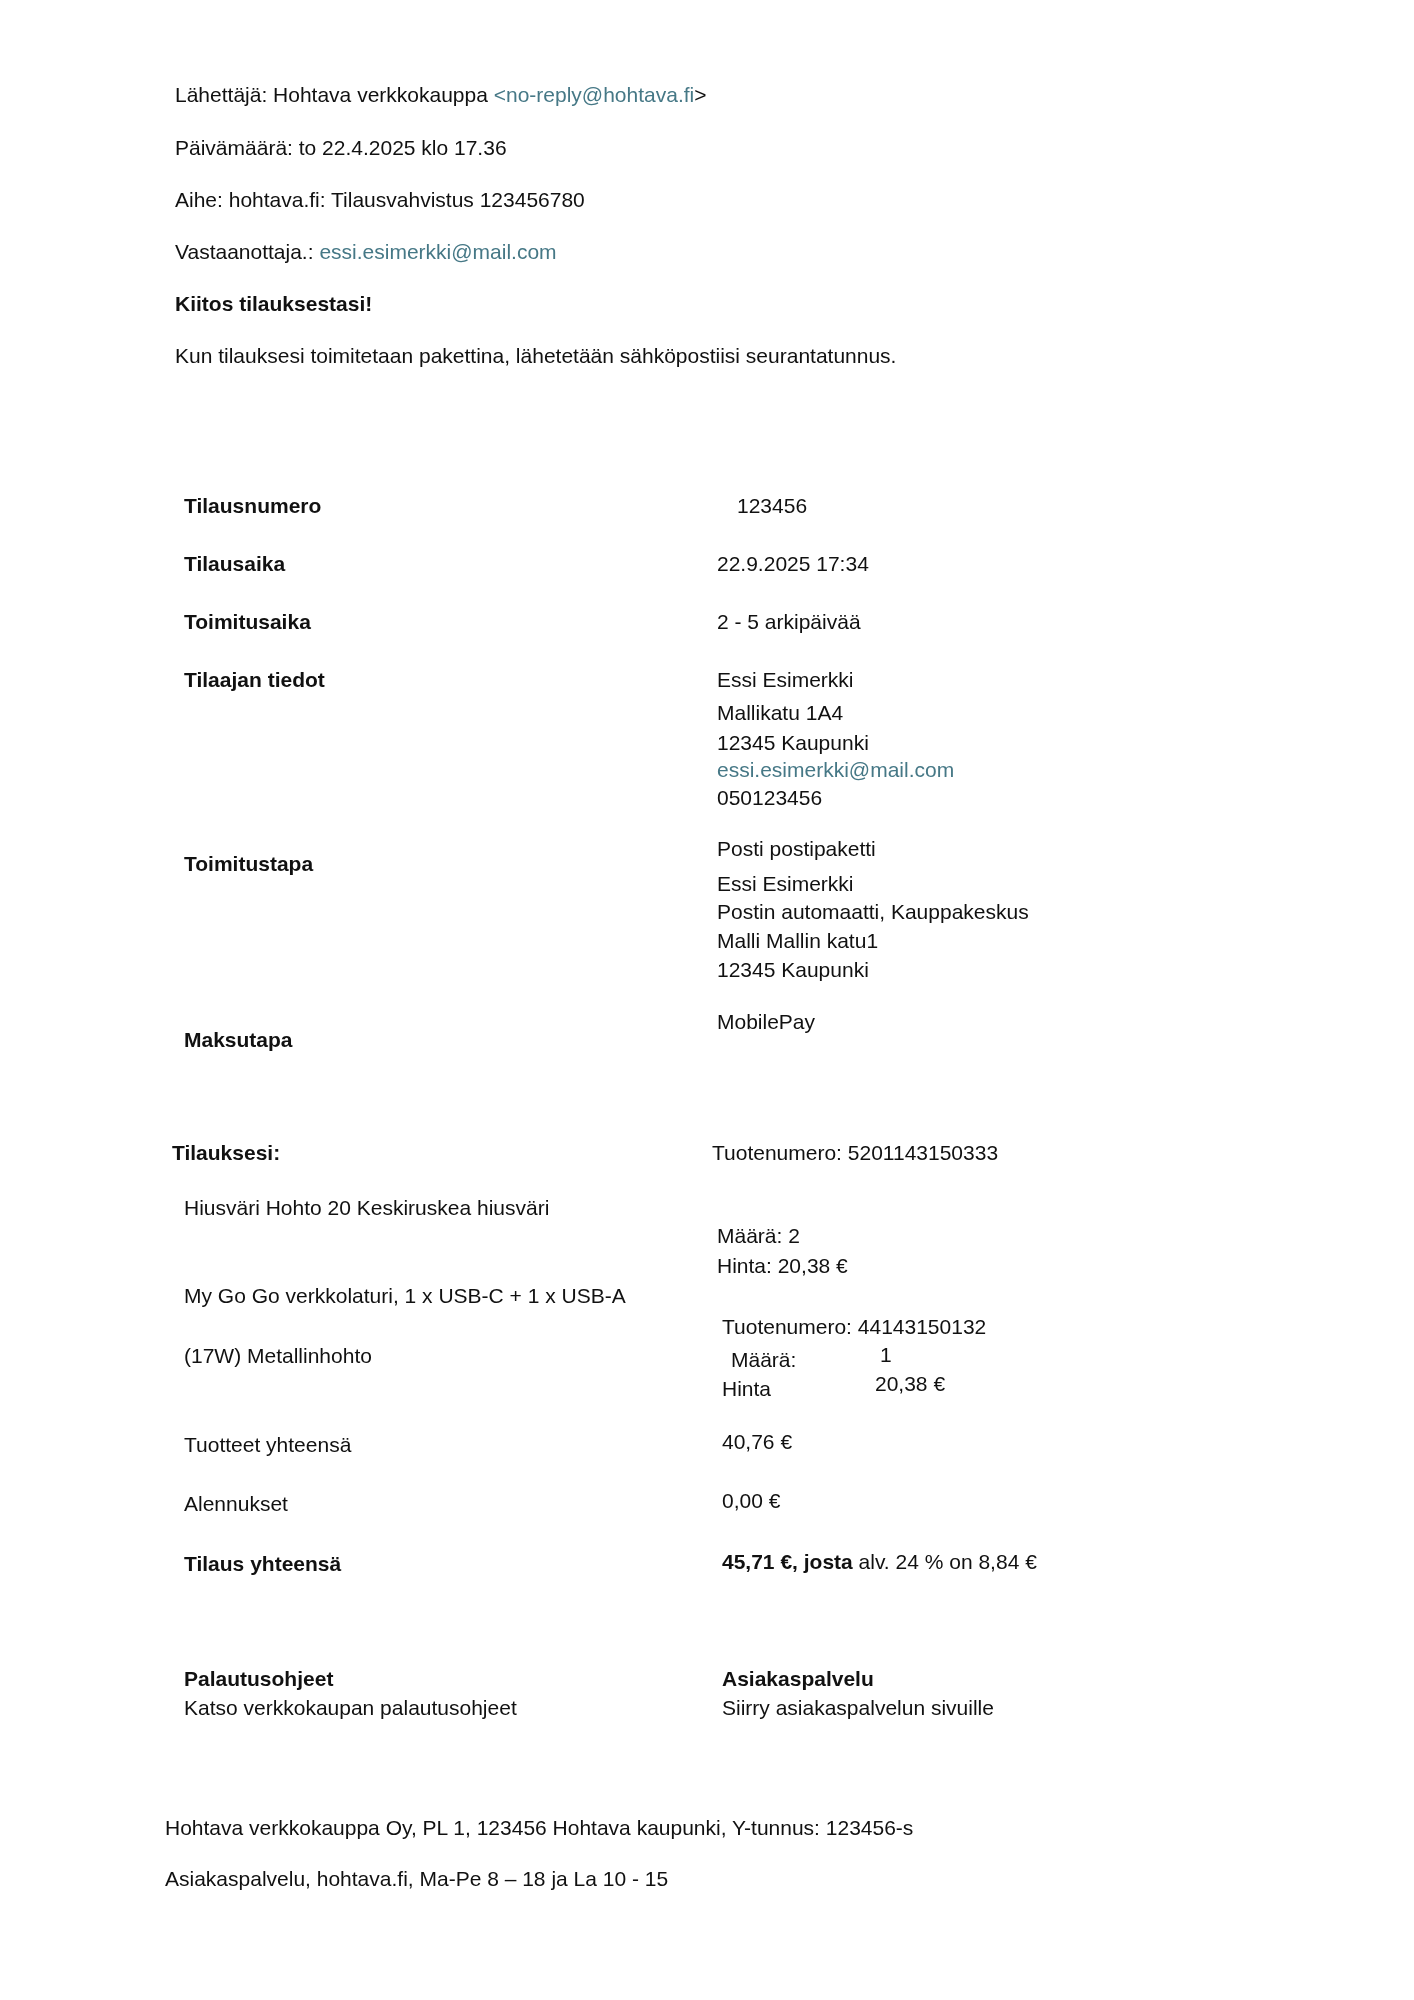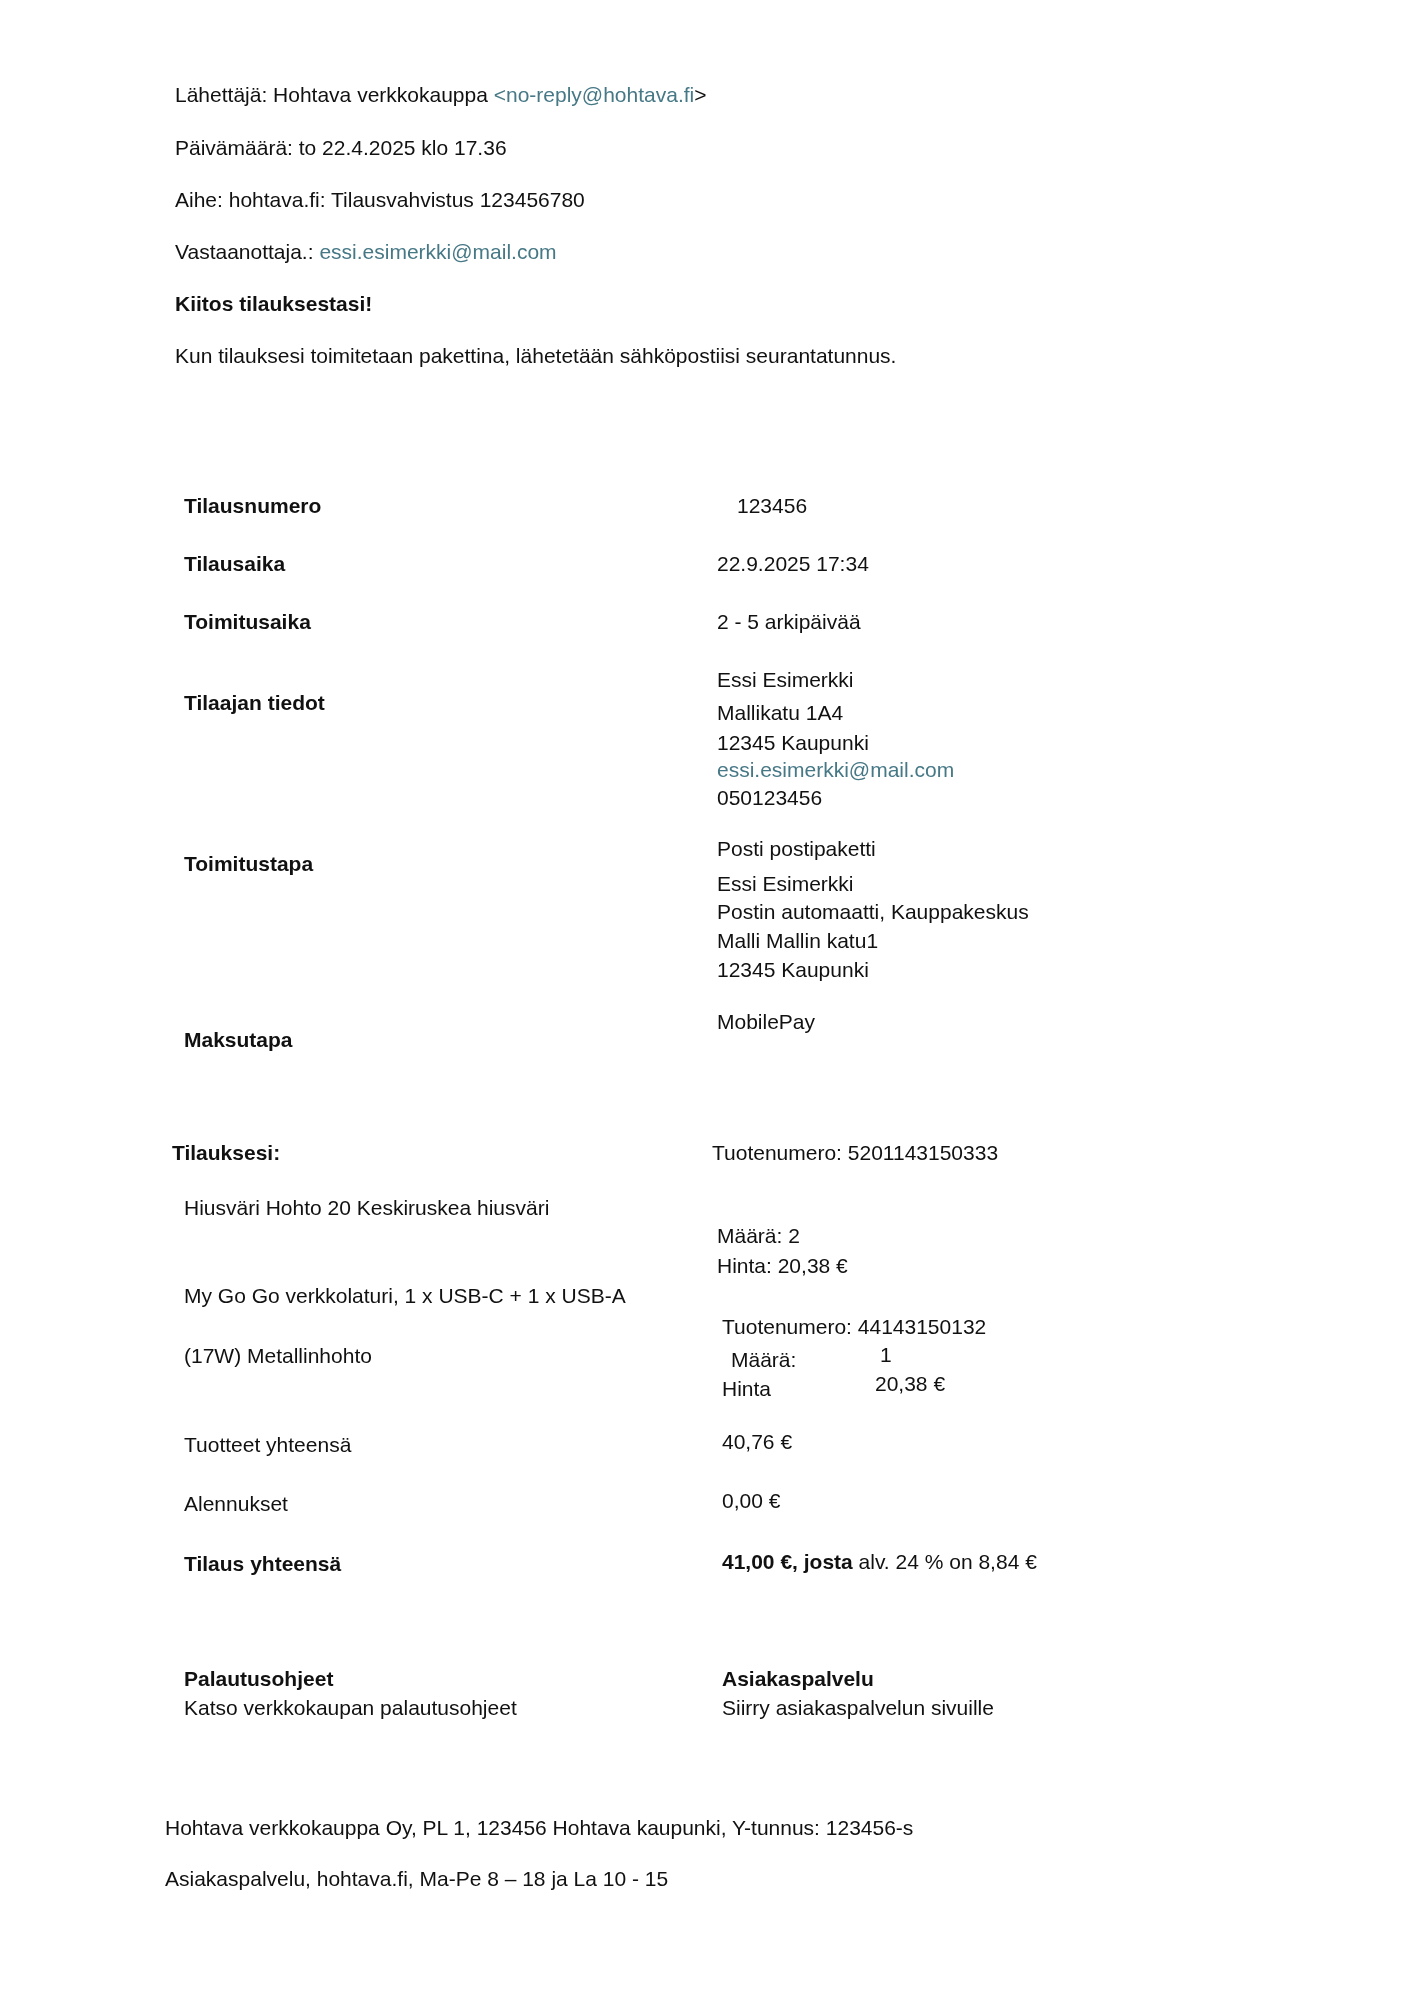--- a/index.html
+++ b/index.html
@@ -25,21 +25,21 @@
 
 <div class="t b" style="left:184px;top:505px;">Tilausnumero</div>
 <div class="t" style="left:717px;top:505px;margin-left:20px;">123456</div>
 
 <div class="t b" style="left:184px;top:563px;">Tilausaika</div>
 <div class="t" style="left:717px;top:563px;">22.9.2025 17:34</div>
 
 <div class="t b" style="left:184px;top:621px;">Toimitusaika</div>
 <div class="t" style="left:717px;top:621px;">2 - 5 arkipäivää</div>
 
-<div class="t b" style="left:184px;top:679px;margin-top:23px;">Tilaajan tiedot</div>
+<div class="t b" style="left:184px;top:679px;">Tilaajan tiedot</div>
 <div class="t" style="left:717px;top:679px;">Essi Esimerkki</div>
 <div class="t" style="left:717px;top:712px;">Mallikatu 1A4</div>
 <div class="t" style="left:717px;top:742px;">12345 Kaupunki</div>
 <div class="t link" style="left:717px;top:769px;">essi.esimerkki@mail.com</div>
 <div class="t" style="left:717px;top:797px;">050123456</div>
 
 <div class="t b" style="left:184px;top:863px;">Toimitustapa</div>
 <div class="t" style="left:717px;top:848px;">Posti postipaketti</div>
 <div class="t" style="left:717px;top:883px;">Essi Esimerkki</div>
 <div class="t" style="left:717px;top:911px;">Postin automaatti, Kauppakeskus</div>
@@ -62,21 +62,21 @@
 <div class="t" style="left:880px;top:1354px;">1</div>
 <div class="t" style="left:722px;top:1388px;">Hinta</div>
 <div class="t" style="left:875px;top:1383px;">20,38 €</div>
 
 <div class="t" style="left:184px;top:1444px;">Tuotteet yhteensä</div>
 <div class="t" style="left:722px;top:1441px;">40,76 €</div>
 <div class="t" style="left:184px;top:1503px;">Alennukset</div>
 <div class="t" style="left:722px;top:1500px;">0,00 €</div>
 <div class="t b" style="left:184px;top:1563px;">Tilaus yhteensä</div>
 <div class="t" style="left:722px;top:1561px;">
-  <span class="b">41,00 €, josta</span><span> alv. 24 % on 8,84 €</span>
+  <span class="b">45,71 €, josta</span><span> alv. 24 % on 8,84 €</span>
 </div>
 
 <div class="t b" style="left:184px;top:1678px;">Palautusohjeet</div>
 <div class="t" style="left:184px;top:1707px;">Katso verkkokaupan palautusohjeet</div>
 <div class="t b" style="left:722px;top:1678px;">Asiakaspalvelu</div>
 <div class="t" style="left:722px;top:1707px;">Siirry asiakaspalvelun sivuille</div>
 
 <div class="t" style="left:165px;top:1827px;">Hohtava verkkokauppa Oy, PL 1, 123456 Hohtava kaupunki, Y-tunnus: 123456-s</div>
 <div class="t" style="left:165px;top:1878px;">Asiakaspalvelu, hohtava.fi, Ma-Pe 8 – 18 ja La 10 - 15</div>
 

